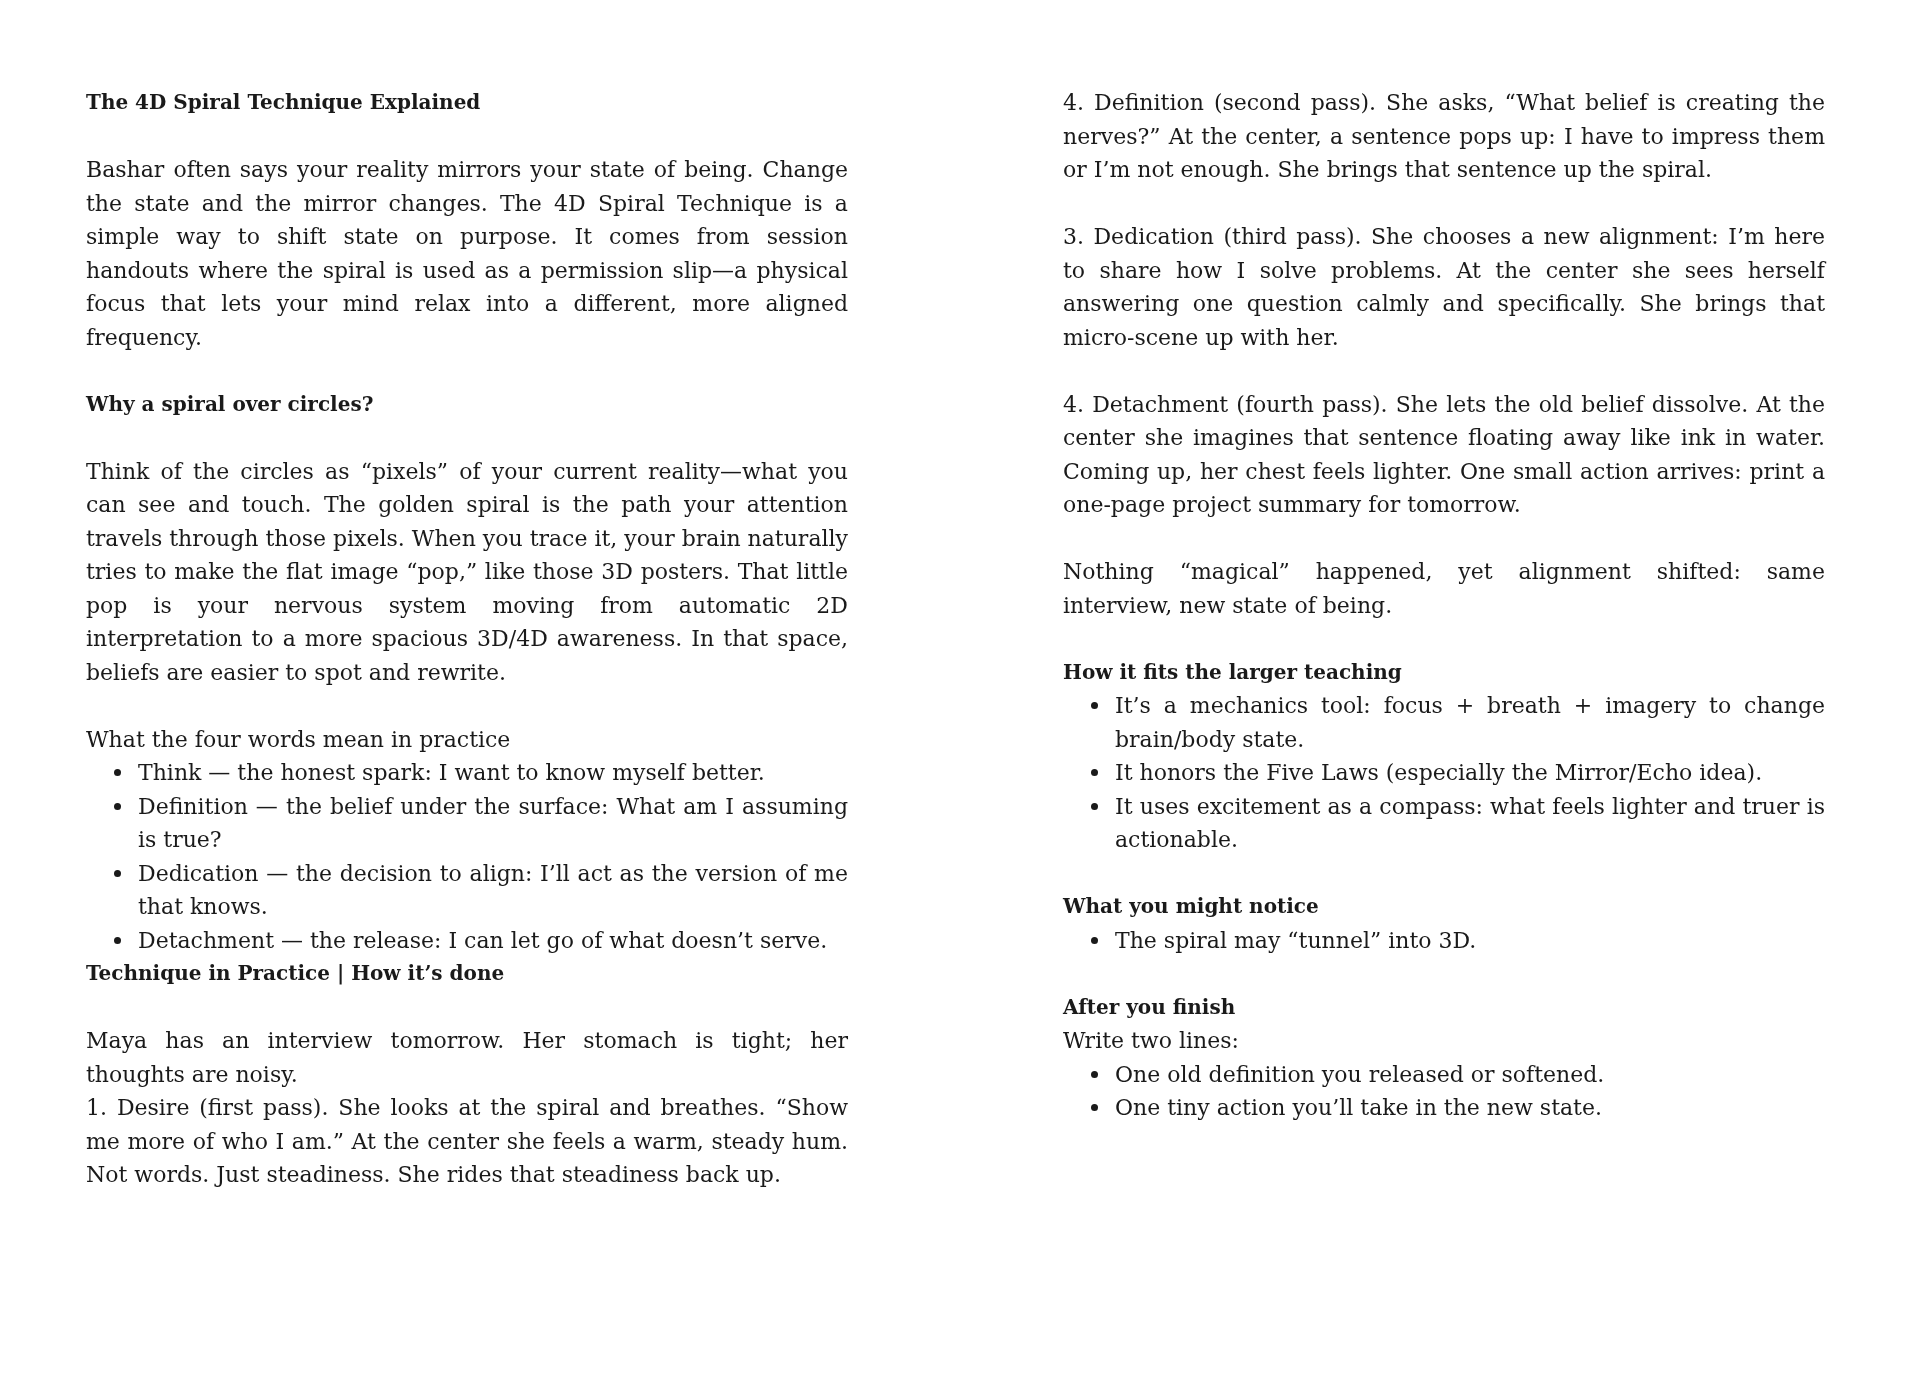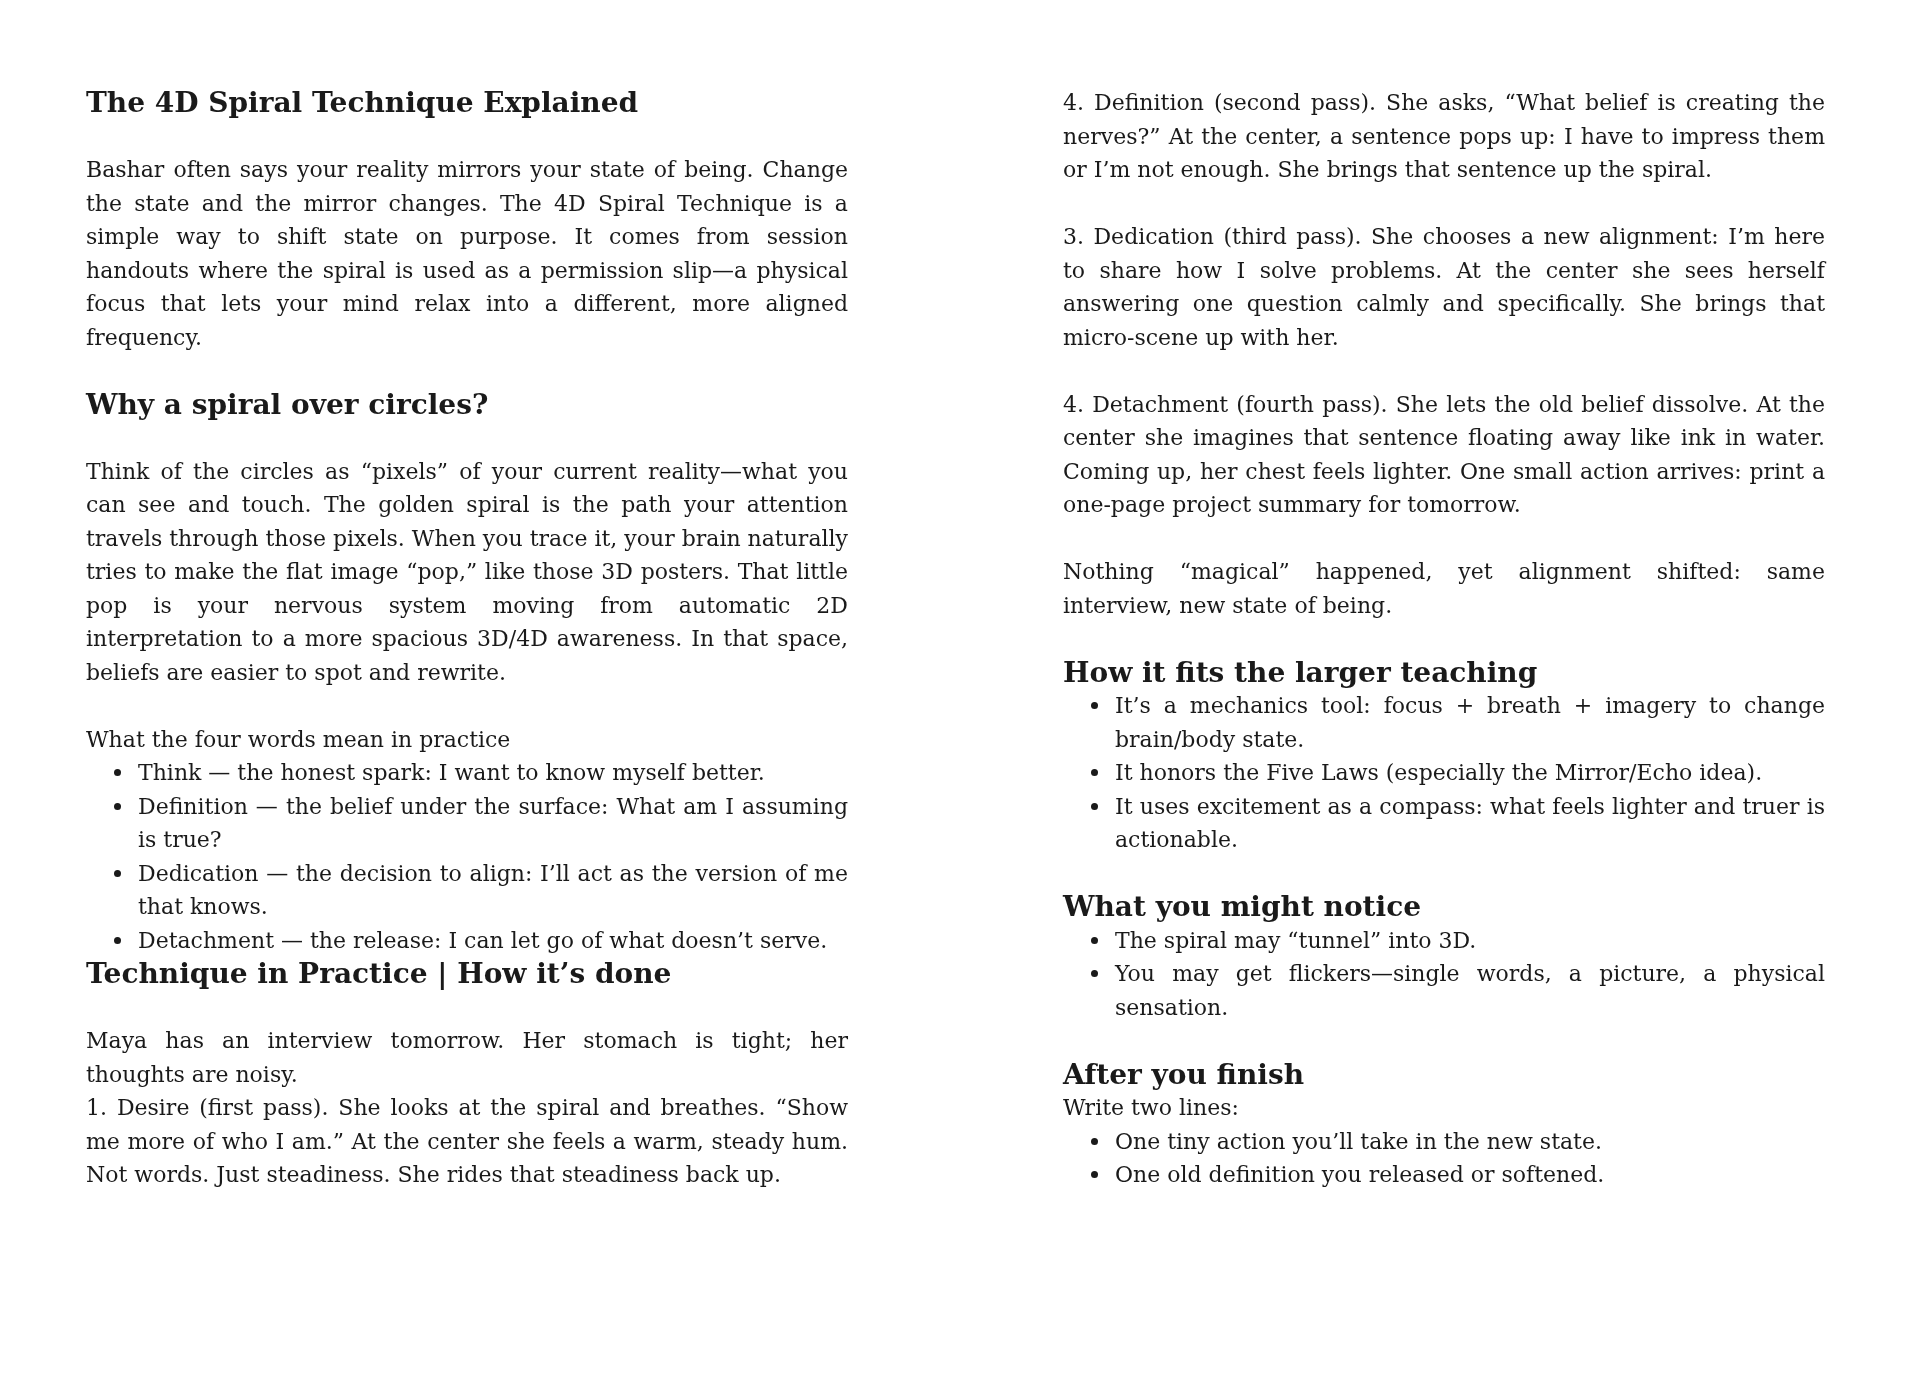--- a/index.html
+++ b/index.html
@@ -24,21 +24,21 @@
     width: 762px;
   }
   .col-left  { left: 86px;  }
   .col-right { left: 1063px; }
 
   .page p {
     margin: 0 0 33.5px 0;
     text-align: justify;
   }
   .page h1, .page h2 {
-    font-size: 28px;
+    font-size: 20px;
     font-weight: bold;
     line-height: 33.5px;
     margin: 0 0 33.5px 0;
     text-align: left;
   }
   .page ul {
     list-style: none;
     margin: 0 0 33.5px 0;
     padding: 0 0 0 52px;
     text-align: justify;
@@ -103,26 +103,25 @@
     <ul>
       <li>It’s a mechanics tool: focus + breath + imagery to change brain/body state.</li>
       <li>It honors the Five Laws (especially the Mirror/Echo idea).</li>
       <li>It uses excitement as a compass: what feels lighter and truer is actionable.</li>
     </ul>
 
     <h2 class="tight">What you might notice</h2>
 
     <ul>
       <li>The spiral may “tunnel” into 3D.</li>
-      <li>You may get flickers—single words, a picture, a physical sensation.</li>
     </ul>
 
     <h2 class="tight">After you finish</h2>
 
     <p class="tight">Write two lines:</p>
 
     <ul class="tight">
+      <li>One old definition you released or softened.</li>
       <li>One tiny action you’ll take in the new state.</li>
-      <li>One old definition you released or softened.</li>
     </ul>
   </div>
 
 </div>
 
 </body></html>

